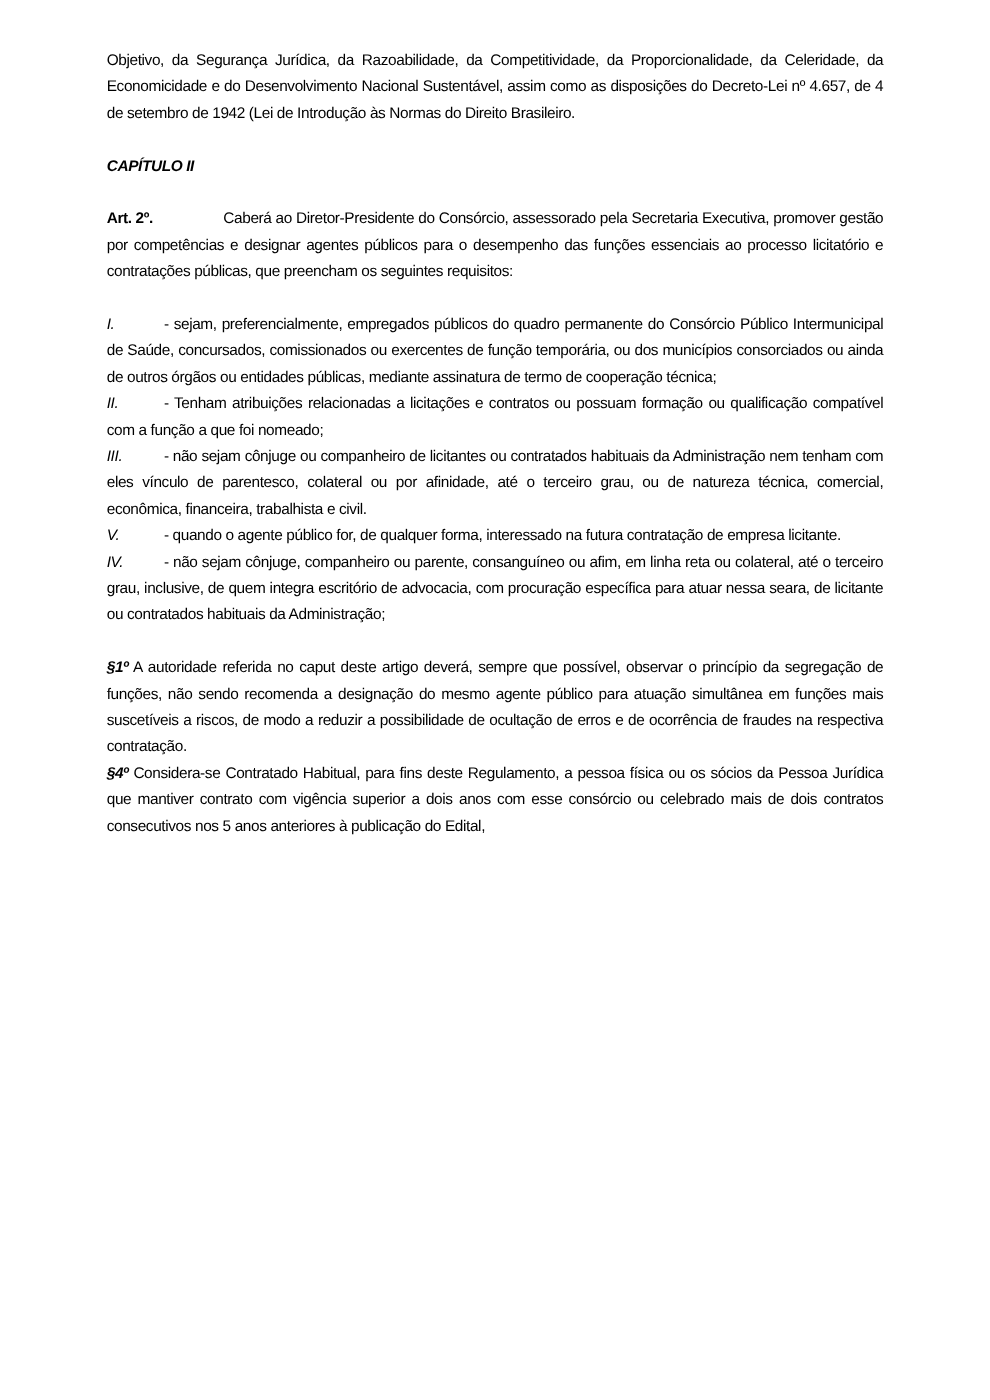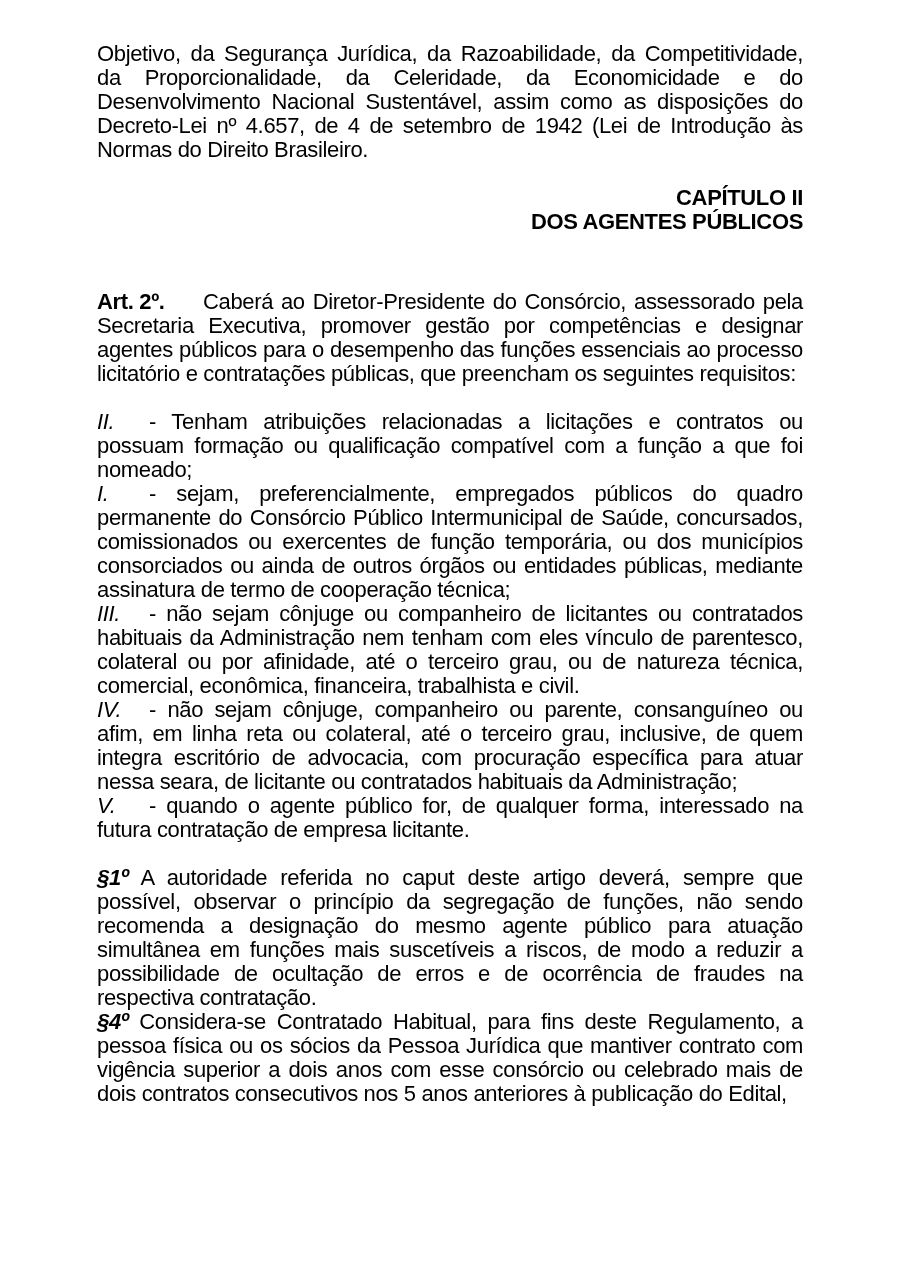--- a/index.html
+++ b/index.html
@@ -13,69 +13,68 @@
     position: relative;
     overflow: hidden;
     font-family: "Liberation Sans", sans-serif;
     color: #000000;
   }
   .page {
     position: absolute;
     left: 97px;
     top: 42px;
     width: 706px;
-    font-size: 22px;
+    font-size: 14px;
     line-height: 24px;
     letter-spacing: -0.35px;
   }
   .para {
     margin: 0;
     text-align: justify;
   }
   .blank { height: 24px; }
   .heading {
-    text-align: right;
+    text-align: left;
     font-weight: bold;
     margin: 0;
+    font-style: italic;
   }
   .bold { font-weight: bold; font-style: italic; }
   .art-label {
     font-weight: bold;
     display: inline-block;
     width: 106px;
-    margin-top: 32px;
   }
   .item-num {
     font-style: italic;
     display: inline-block;
     width: 52px;
   }
 </style>
 </head>
 <body>
 
 <div class="page">
 
   <p class="para">Objetivo, da Segurança Jurídica, da Razoabilidade, da Competitividade, da Proporcionalidade, da Celeridade, da Economicidade e do Desenvolvimento Nacional Sustentável, assim como as disposições do Decreto-Lei nº 4.657, de 4 de setembro de 1942 (Lei de Introdução às Normas do Direito Brasileiro.</p>
 
   <div class="blank"></div>
 
   <p class="heading">CAPÍTULO II</p>
-  <p class="heading">DOS AGENTES PÚBLICOS</p>
 
   <div class="blank"></div>
 
   <p class="para"><span class="art-label">Art. 2º.</span><span>Caberá ao Diretor-Presidente do Consórcio, assessorado pela Secretaria Executiva, promover gestão por competências e designar agentes públicos para o desempenho das funções essenciais ao processo licitatório e contratações públicas, que preencham os seguintes requisitos:</span></p>
 
   <div class="blank"></div>
 
+  <p class="para"><span class="item-num">I.</span><span>- sejam, preferencialmente, empregados públicos do quadro permanente do Consórcio Público Intermunicipal de Saúde, concursados, comissionados ou exercentes de função temporária, ou dos municípios consorciados ou ainda de outros órgãos ou entidades públicas, mediante assinatura de termo de cooperação técnica;</span></p>
   <p class="para"><span class="item-num">II.</span><span>- Tenham atribuições relacionadas a licitações e contratos ou possuam formação ou qualificação compatível com a função a que foi nomeado;</span></p>
-  <p class="para"><span class="item-num">I.</span><span>- sejam, preferencialmente, empregados públicos do quadro permanente do Consórcio Público Intermunicipal de Saúde, concursados, comissionados ou exercentes de função temporária, ou dos municípios consorciados ou ainda de outros órgãos ou entidades públicas, mediante assinatura de termo de cooperação técnica;</span></p>
   <p class="para"><span class="item-num">III.</span><span>- não sejam cônjuge ou companheiro de licitantes ou contratados habituais da Administração nem tenham com eles vínculo de parentesco, colateral ou por afinidade, até o terceiro grau, ou de natureza técnica, comercial, econômica, financeira, trabalhista e civil.</span></p>
+  <p class="para"><span class="item-num">V.</span><span>- quando o agente público for, de qualquer forma, interessado na futura contratação de empresa licitante.</span></p>
   <p class="para"><span class="item-num">IV.</span><span>- não sejam cônjuge, companheiro ou parente, consanguíneo ou afim, em linha reta ou colateral, até o terceiro grau, inclusive, de quem integra escritório de advocacia, com procuração específica para atuar nessa seara, de licitante ou contratados habituais da Administração;</span></p>
-  <p class="para"><span class="item-num">V.</span><span>- quando o agente público for, de qualquer forma, interessado na futura contratação de empresa licitante.</span></p>
 
   <div class="blank"></div>
 
   <p class="para"><span class="bold">§1º</span> <span>A autoridade referida no caput deste artigo deverá, sempre que possível, observar o princípio da segregação de funções, não sendo recomenda a designação do mesmo agente público para atuação simultânea em funções mais suscetíveis a riscos, de modo a reduzir a possibilidade de ocultação de erros e de ocorrência de fraudes na respectiva contratação.</span></p>
   <p class="para"><span class="bold">§4º</span> <span>Considera-se Contratado Habitual, para fins deste Regulamento, a pessoa física ou os sócios da Pessoa Jurídica que mantiver contrato com vigência superior a dois anos com esse consórcio ou celebrado mais de dois contratos consecutivos nos 5 anos anteriores à publicação do Edital,</span></p>
 
 </div>
 
 </body></html>

